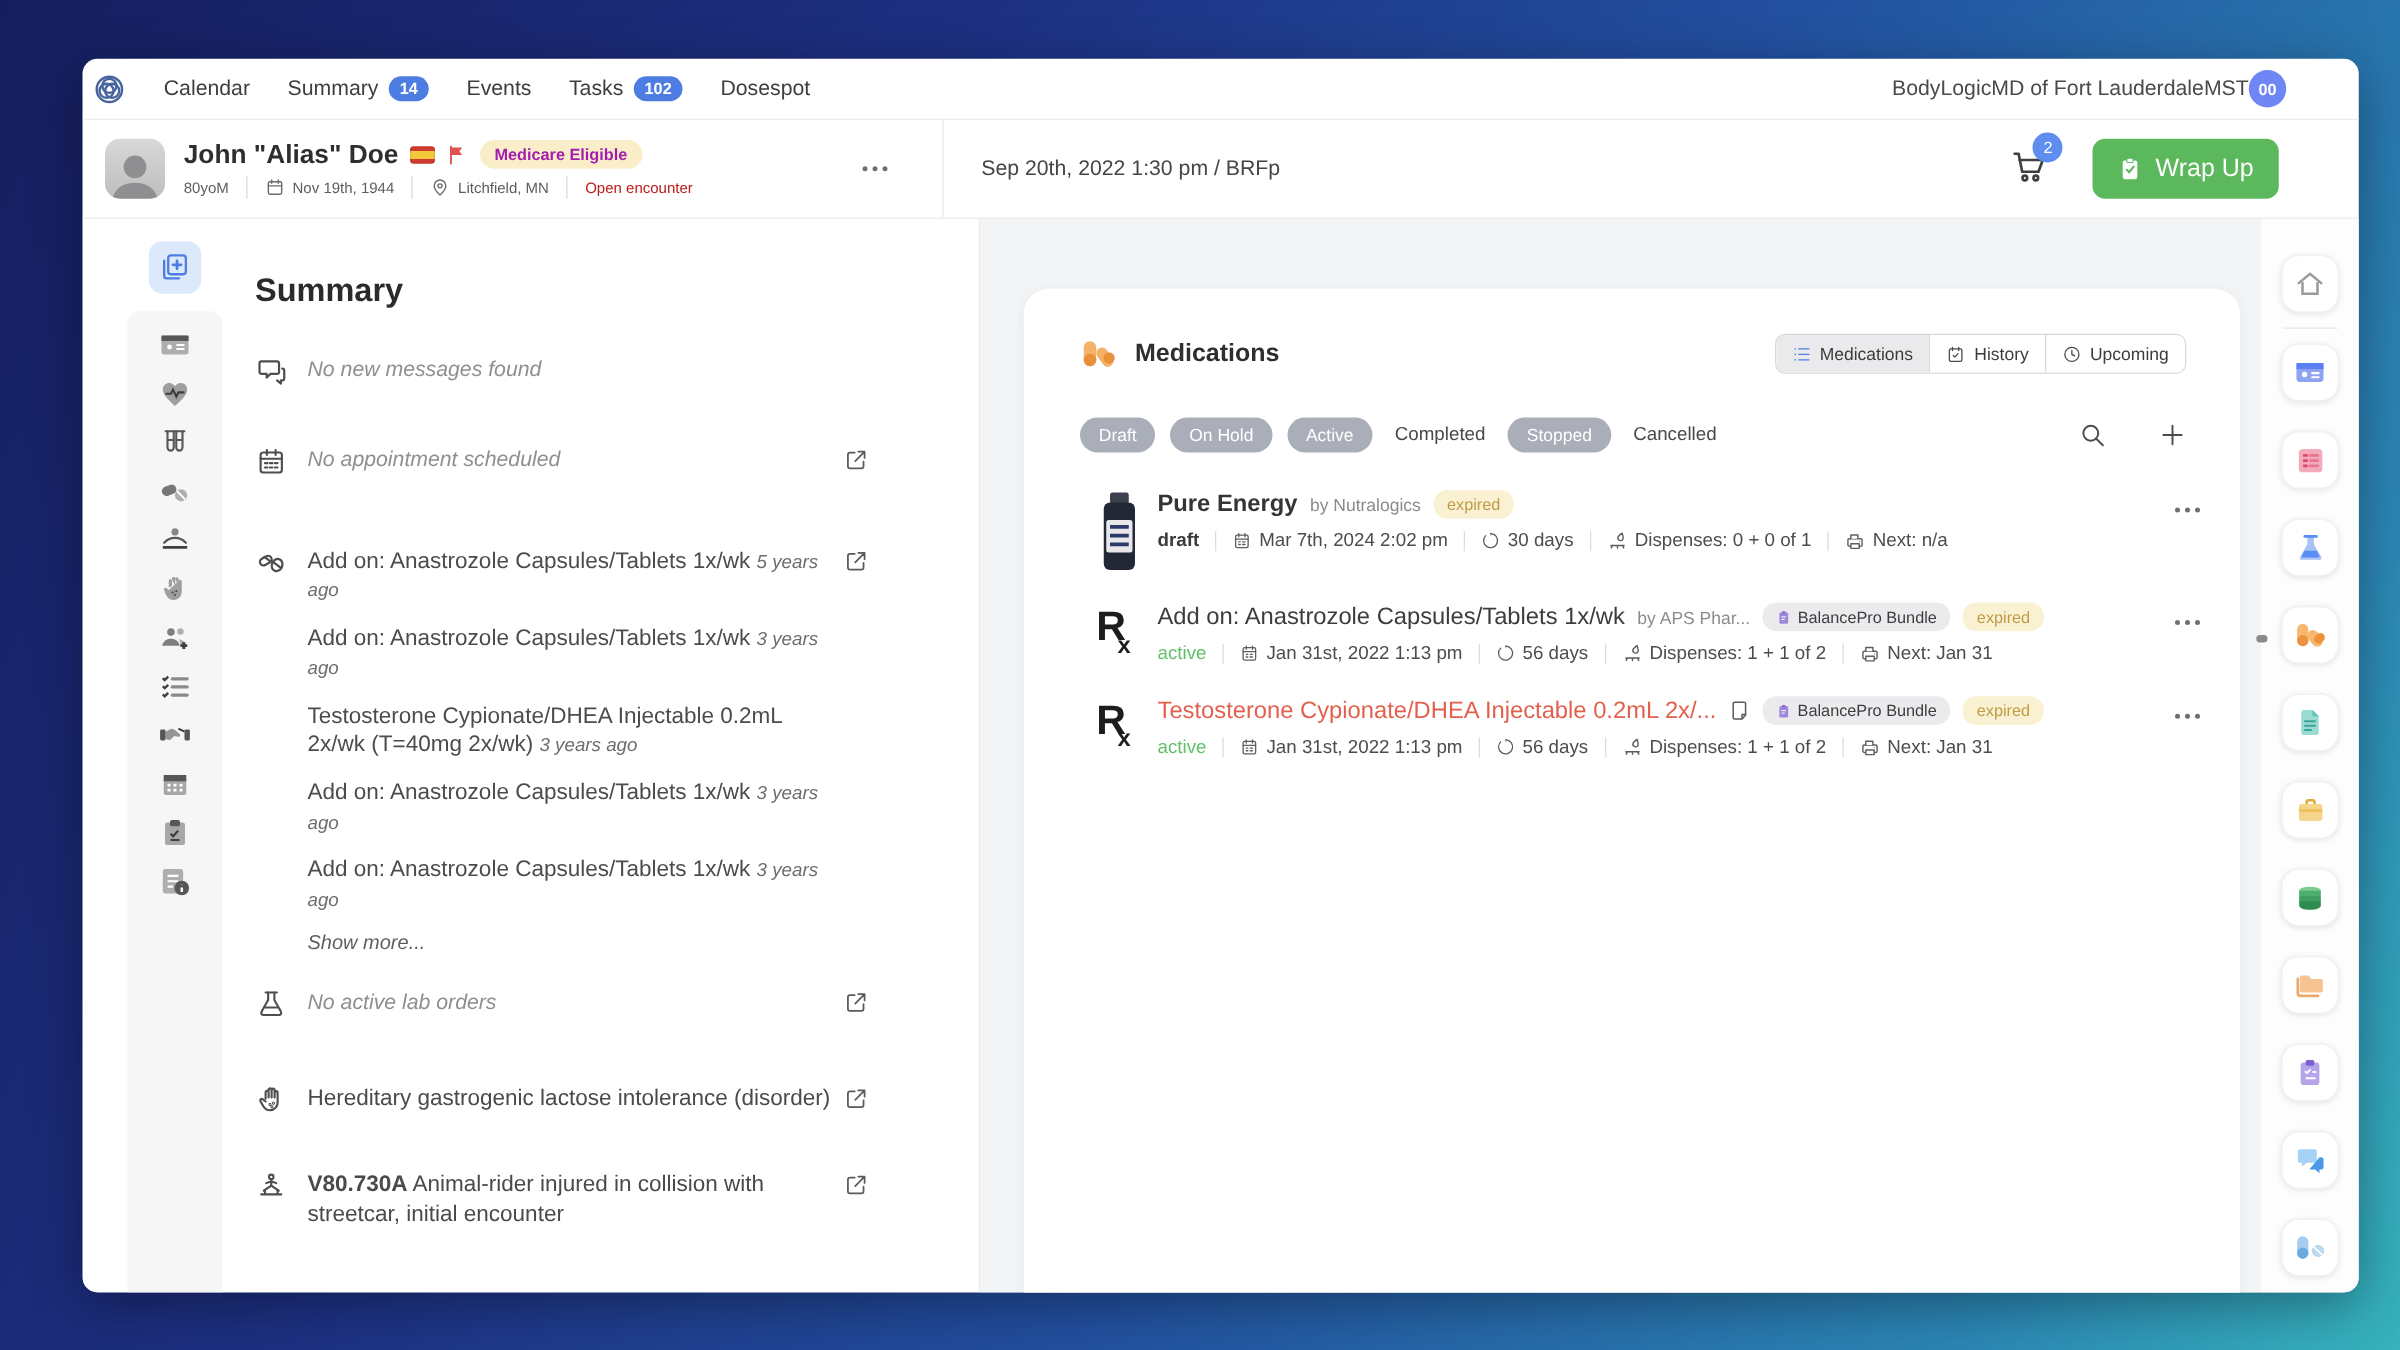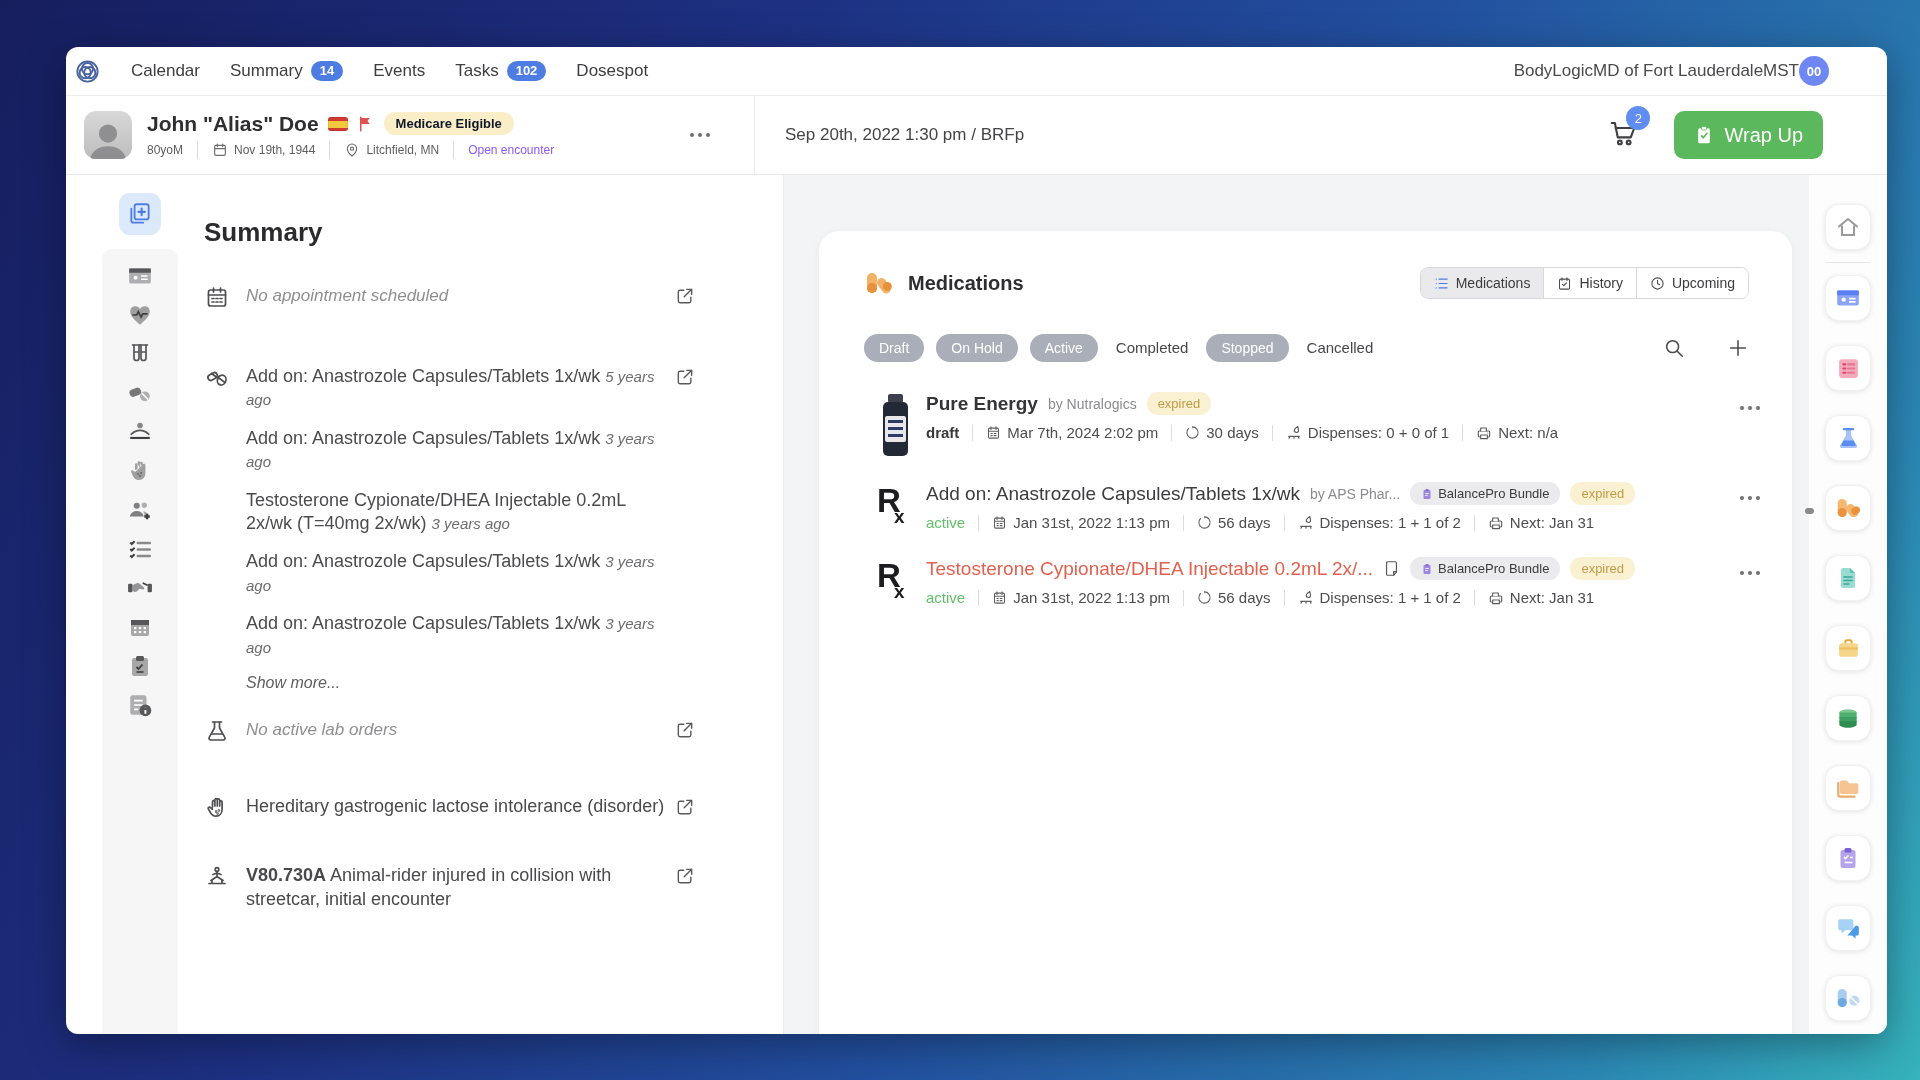--- a/index.html
+++ b/index.html
@@ -21,25 +21,25 @@
 
   
   .patient-bar{height:78px;flex:0 0 78px;border-bottom:1px solid #e9e9ea;display:flex;align-items:stretch;}
   .pb-left{width:689px;flex:0 0 689px;border-right:1px solid #e9e9ea;display:flex;align-items:center;padding-left:18px;box-sizing:border-box;}
   .photo{width:48px;height:48px;border-radius:12px;background:linear-gradient(180deg,#d8d8d8,#bdbdbd);overflow:hidden;flex:0 0 48px;display:flex;align-items:flex-end;justify-content:center;}
   .pinfo{margin-left:15px;display:flex;flex-direction:column;gap:5px;}
   .prow1{display:flex;align-items:center;gap:9px;}
   .pname{font-size:21px;font-weight:bold;color:#2e2e30;}
   .flag-es{width:20px;height:14px;border-radius:3px;overflow:hidden;display:inline-block;background:linear-gradient(180deg,#d03b2f 0 25%,#f2c83c 25% 75%,#d03b2f 75% 100%);box-shadow:0 0 0 1px rgba(0,0,0,.08) inset;}
   .flag-red{color:#e05252;display:flex;}
-  .mcare{background:#faeec9;color:#0f172a;font-size:13px;font-weight:bold;padding:4px 12px;border-radius:12px;}
+  .mcare{background:#faeec9;color:#a21caf;font-size:13px;font-weight:bold;padding:4px 12px;border-radius:12px;}
   .prow2{display:flex;align-items:center;font-size:12px;color:#5e5e60;}
   .pdiv{width:1px;height:18px;background:#d9d9db;margin:0 14px;}
   .meta-ic{color:#6c6c6e;display:flex;margin-right:6px;}
-  .open-enc{color:#8b5cf6;cursor:pointer;}
+  .open-enc{color:#b91c1c;cursor:pointer;}
   .pb-more{margin-left:auto;margin-right:38px;}
   .dots{display:flex;gap:4px;cursor:pointer;padding:6px;}
   .dots i{width:4px;height:4px;border-radius:50%;background:#6f6f71;}
   .pb-right{flex:1;display:flex;align-items:center;padding:0 64px 0 30px;}
   .enc-date{font-size:17px;color:#454547;}
   .cart-wrap{margin-left:auto;position:relative;margin-right:36px;cursor:pointer;color:#3f3f41;}
   .cart-badge{position:absolute;top:-12px;right:-12px;width:24px;height:24px;border-radius:50%;background:#5f8df0;color:#fff;font-size:13px;display:flex;align-items:center;justify-content:center;}
   .wrapup{background:#5cb85c;color:#fff;border:none;border-radius:10px;height:48px;padding:0 20px;display:flex;align-items:center;gap:10px;font-size:20px;font-family:inherit;cursor:pointer;}
 
   
@@ -334,20 +334,29 @@
               <circle cx="17" cy="17" r="5.4" class="icf"></circle>
               <path d="M17 14.6v.2M17 16.6V20" stroke="#fff" stroke-width="1.8"></path>
             </svg>
           </span>
       </div>
     </div>
 
     <div class="summary">
       <div class="sum-title">Summary</div>
 
+      <div class="sum-row">
+        <span class="sum-ic">
+            <svg width="25" height="25" viewBox="0 0 24 24" class="ic">
+              <path d="M4 4h12a1.5 1.5 0 0 1 1.5 1.5V12A1.5 1.5 0 0 1 16 13.5h-5l-3 2.8v-2.8H4A1.5 1.5 0 0 1 2.5 12V5.5A1.5 1.5 0 0 1 4 4z"></path>
+              <path d="M20 9.5a1.5 1.5 0 0 1 1.5 1.5v6a1.5 1.5 0 0 1-1.5 1.5h-1v2.5l-3-2.5"></path>
+            </svg>
+          </span>
+        <span class="sum-empty">No new messages found</span>
+      </div>
 
       <div class="sum-row" style="margin-bottom:56px;">
         <span class="sum-ic">
             <svg width="24" height="24" viewBox="0 0 24 24" class="ic">
               <rect x="3.5" y="5" width="17" height="16" rx="2"></rect>
               <path d="M3.5 10h17M8.5 3v4M15.5 3v4M7 13.5h2M11 13.5h2M15 13.5h2M7 17h2M11 17h2M15 17h2"></path>
             </svg>
           </span>
         <span class="sum-empty">No appointment scheduled</span>
         <span class="ext-btn">

